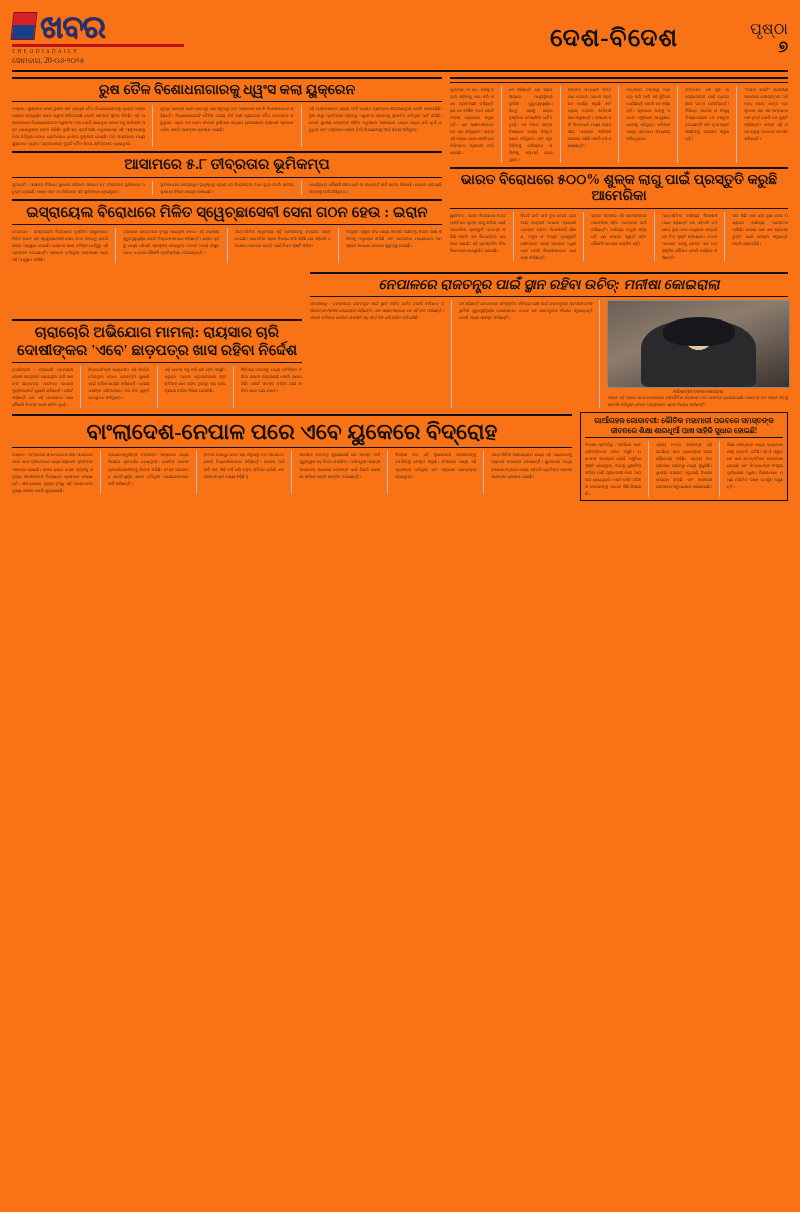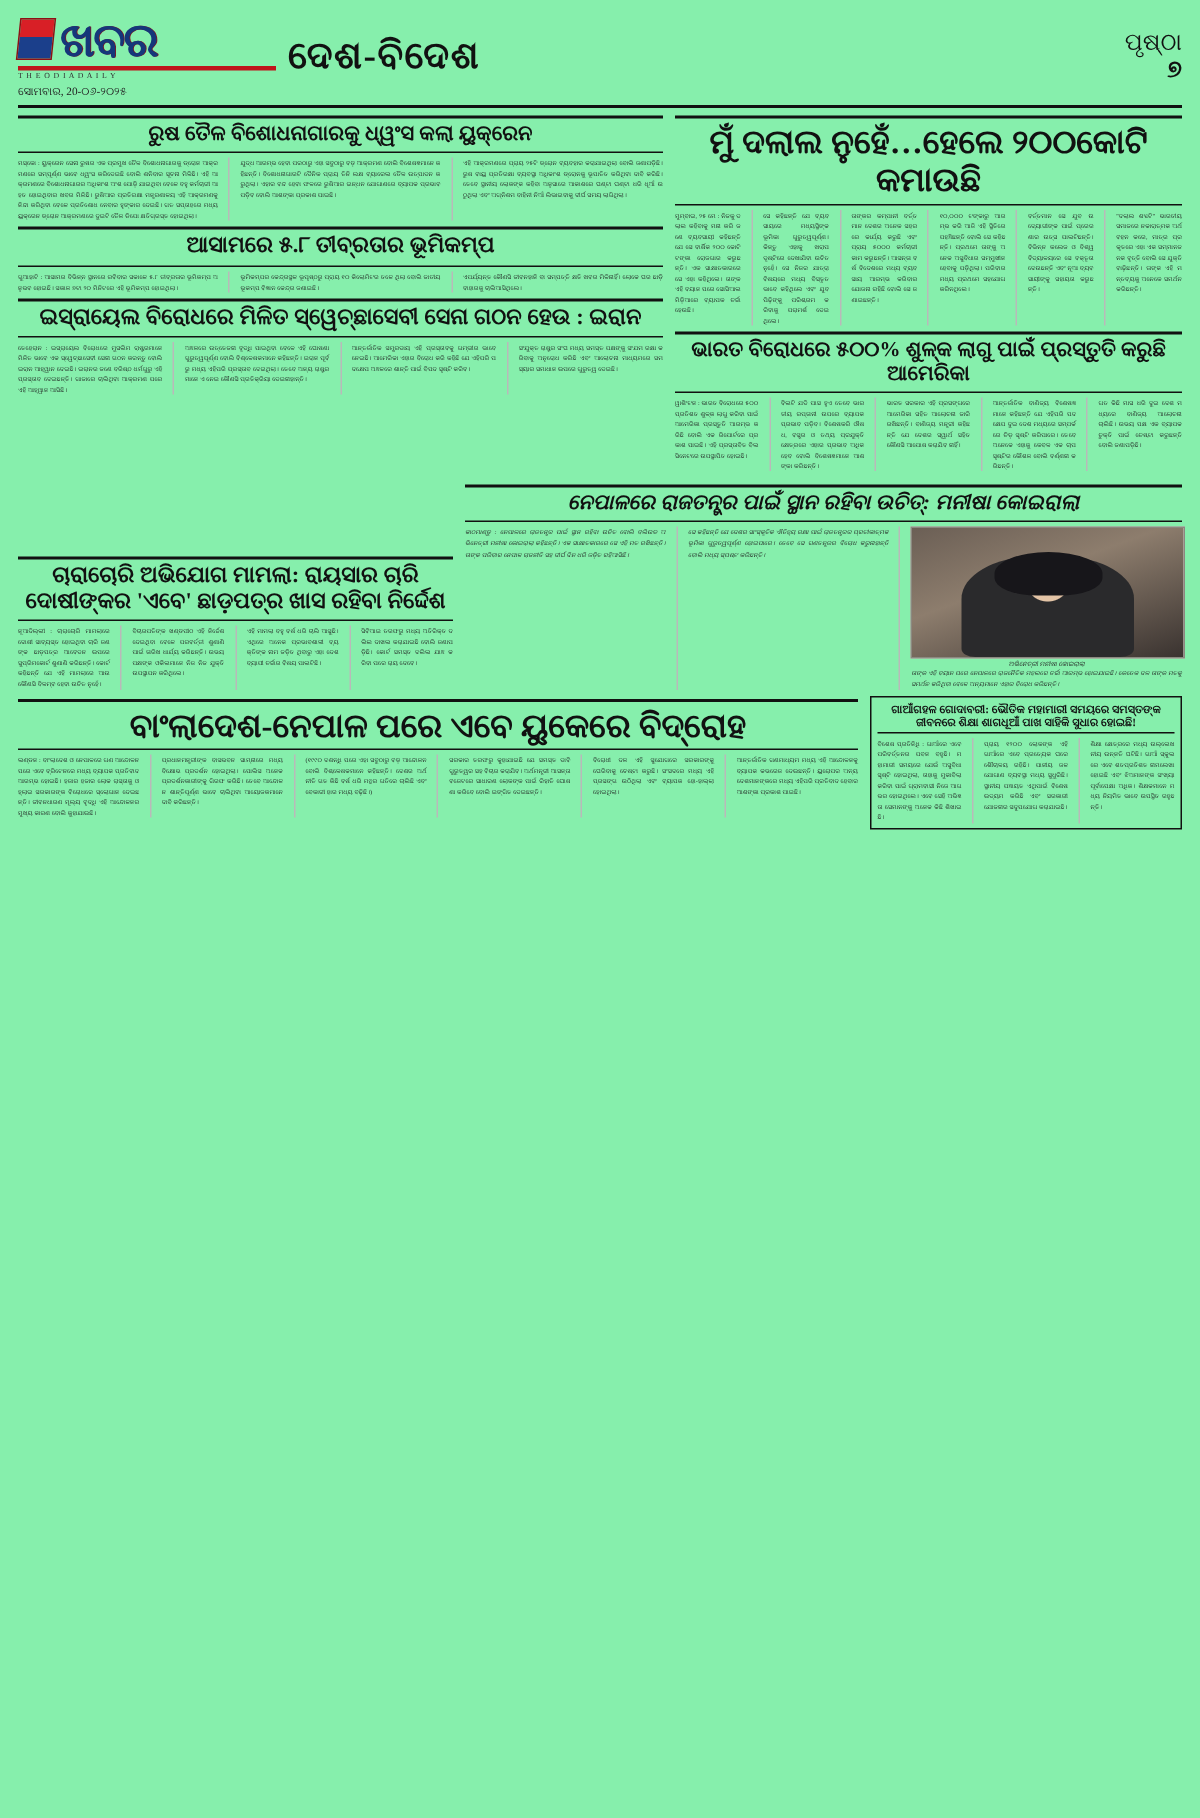--- a/index.html
+++ b/index.html
@@ -8,21 +8,21 @@
     background: #ffffff;
   }
   body {
     font-family: "Liberation Serif", serif;
     color: #111;
   }
   #page {
     width: 800px;
     height: 1212px;
     position: relative;
-    background: #86efac;
+    background: #f97316;
     box-sizing: border-box;
     padding: 10px 12px 6px 12px;
     overflow: hidden;
   }
 
   
   .masthead {
     display: flex;
     align-items: center;
     justify-content: space-between;
@@ -69,21 +69,21 @@
     color: #333;
     margin-top: 1px;
   }
   .logo-date {
     font-size: 7.5px;
     color: #222;
     margin-top: 2px;
   }
   .section-title {
     flex: 1;
-    text-align: left;
+    text-align: right;
     font-size: 25px;
     font-weight: bold;
     letter-spacing: 1px;
     color: #111;
   }
   .page-no {
     width: 110px;
     text-align: right;
     line-height: 1.1;
   }
@@ -265,21 +265,20 @@
             </div>
         </div>
       </div>
 
     </div>
 
     <div style="flex:1;">
 
       <div class="sec">
         <div class="hrule thick"></div>
-        <div class="headline big">ମୁଁ ଦଲାଲ ନୁହେଁ…ହେଲେ ୨୦୦କୋଟି କମାଉଛି</div>
         <div class="hrule"></div>
         <div class="cols">
           <div class="col">
               <div class="body-text">ମୁମ୍ବାଇ, ୨୫ ମେ : ନିଜକୁ ଦଲାଲ କହିବାକୁ ମନା କରି ଜଣେ ବ୍ୟବସାୟୀ କହିଛନ୍ତି ଯେ ସେ ବାର୍ଷିକ ୨୦୦ କୋଟି ଟଙ୍କା ରୋଜଗାର କରୁଛନ୍ତି। ଏକ ସାକ୍ଷାତକାରରେ ସେ ଏହା କହିଥିଲେ। ତାଙ୍କ ଏହି ବୟାନ ପରେ ସୋସିଆଲ ମିଡ଼ିଆରେ ବ୍ୟାପକ ଚର୍ଚ୍ଚା ହେଉଛି।</div>
             </div>
           <div class="divider-v"></div>
           <div class="col">
               <div class="body-text">ସେ କହିଛନ୍ତି ଯେ ବ୍ୟବସାୟରେ ମଧ୍ୟସ୍ଥିଙ୍କ ଭୂମିକା ଗୁରୁତ୍ୱପୂର୍ଣ୍ଣ। କିନ୍ତୁ ଏହାକୁ ଖରାପ ଦୃଷ୍ଟିରେ ଦେଖାଯିବା ଉଚିତ ନୁହେଁ। ସେ ନିଜର ଯାତ୍ରା ବିଷୟରେ ମଧ୍ୟ ବିସ୍ତୃତ ଭାବେ କହିଥିଲେ ଏବଂ ଯୁବପିଢ଼ିଙ୍କୁ ପରିଶ୍ରମ କରିବାକୁ ପରାମର୍ଶ ଦେଇଥିଲେ।</div>
             </div>
           <div class="divider-v"></div>
@@ -410,21 +409,21 @@
           </div>
         <div class="divider-v"></div>
         <div class="col">
             <div class="body-text">ଆନ୍ତର୍ଜାତିକ ଗଣମାଧ୍ୟମ ମଧ୍ୟ ଏହି ଆନ୍ଦୋଳନକୁ ବ୍ୟାପକ କଭରେଜ ଦେଉଛନ୍ତି। ୟୁରୋପର ଅନ୍ୟ ଦେଶମାନଙ୍କରେ ମଧ୍ୟ ଏହିପରି ପ୍ରତିବାଦ ହେବାର ଆଶଙ୍କା ପ୍ରକାଶ ପାଇଛି।</div>
           </div>
       </div>
     </div>
 
     <div style="flex:1;">
       <div class="box-article">
-        <div class="sub-head">ଗାଆଁଗହଳ ଗୋଦାବରୀ: ଭୌତିକ ମହାମାରୀ ସମୟରେ ସମସ୍ତଙ୍କ ଜୀବନରେ ଶିକ୍ଷା ଶାଗଧୂଆଁ ପାଖ ସାହିକି ସୁଧାର ହୋଇଛି!</div>
+        <div class="sub-head">ଗାଆଁଗହଳ ଗୋଦାବରୀ: ଭୌତିକ ମହାମାରୀ ପରବରେ ସମସ୍ତଙ୍କ ଜୀବନରେ ଶିକ୍ଷା ଶାଗଧୂଆଁ ପାଖ ସାହିକି ସୁଧାର ହୋଇଛି!</div>
         <div class="hrule"></div>
         <div class="cols">
           <div class="col">
               <div class="body-text">ବିଶେଷ ପ୍ରତିନିଧି : ଗାଆଁରେ ଏବେ ପରିବର୍ତ୍ତନର ପବନ ବହୁଛି। ମହାମାରୀ ସମୟରେ ଯେଉଁ ଅସୁବିଧା ସୃଷ୍ଟି ହୋଇଥିଲା, ତାହାକୁ ମୁକାବିଲା କରିବା ପାଇଁ ଗ୍ରାମବାସୀ ନିଜେ ଆଗଭର ହୋଇଥିଲେ। ଏବେ ସେହି ଅଭିଜ୍ଞତା ସେମାନଙ୍କୁ ଅନେକ କିଛି ଶିଖାଇଛି।</div>
             </div>
           <div class="divider-v"></div>
           <div class="col">
               <div class="body-text">ପ୍ରାୟ ୧୨୦୦ ଲୋକଙ୍କ ଏହି ଗାଆଁରେ ଏବେ ପ୍ରତ୍ୟେକ ଘରେ ଶୌଚାଳୟ ରହିଛି। ପାନୀୟ ଜଳ ଯୋଗାଣ ବ୍ୟବସ୍ଥା ମଧ୍ୟ ସୁଧୁରିଛି। ସ୍ଥାନୀୟ ପଞ୍ଚାୟତ ଏଥିପାଇଁ ବିଶେଷ ଉଦ୍ୟମ କରିଛି ଏବଂ ସରକାରୀ ଯୋଜନାର ସଦୁପଯୋଗ କରାଯାଇଛି।</div>
             </div>
           <div class="divider-v"></div>

